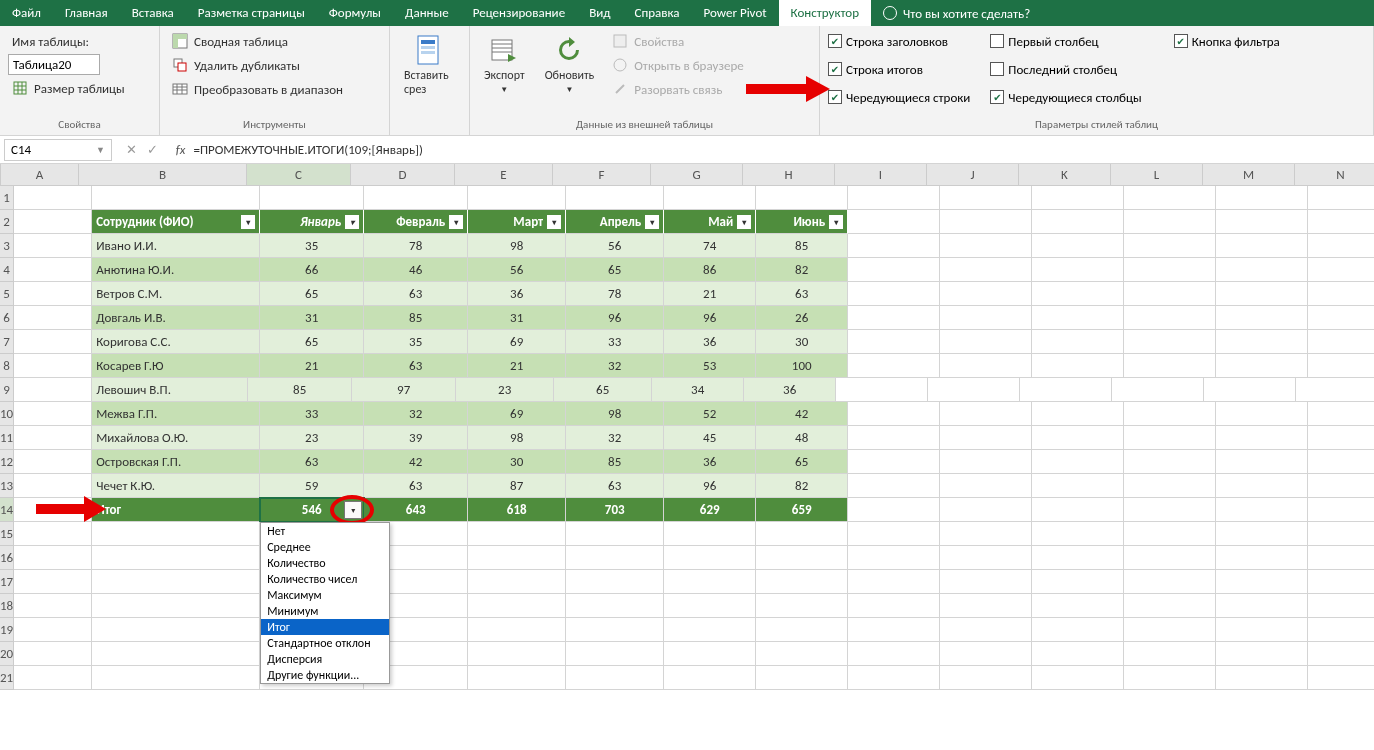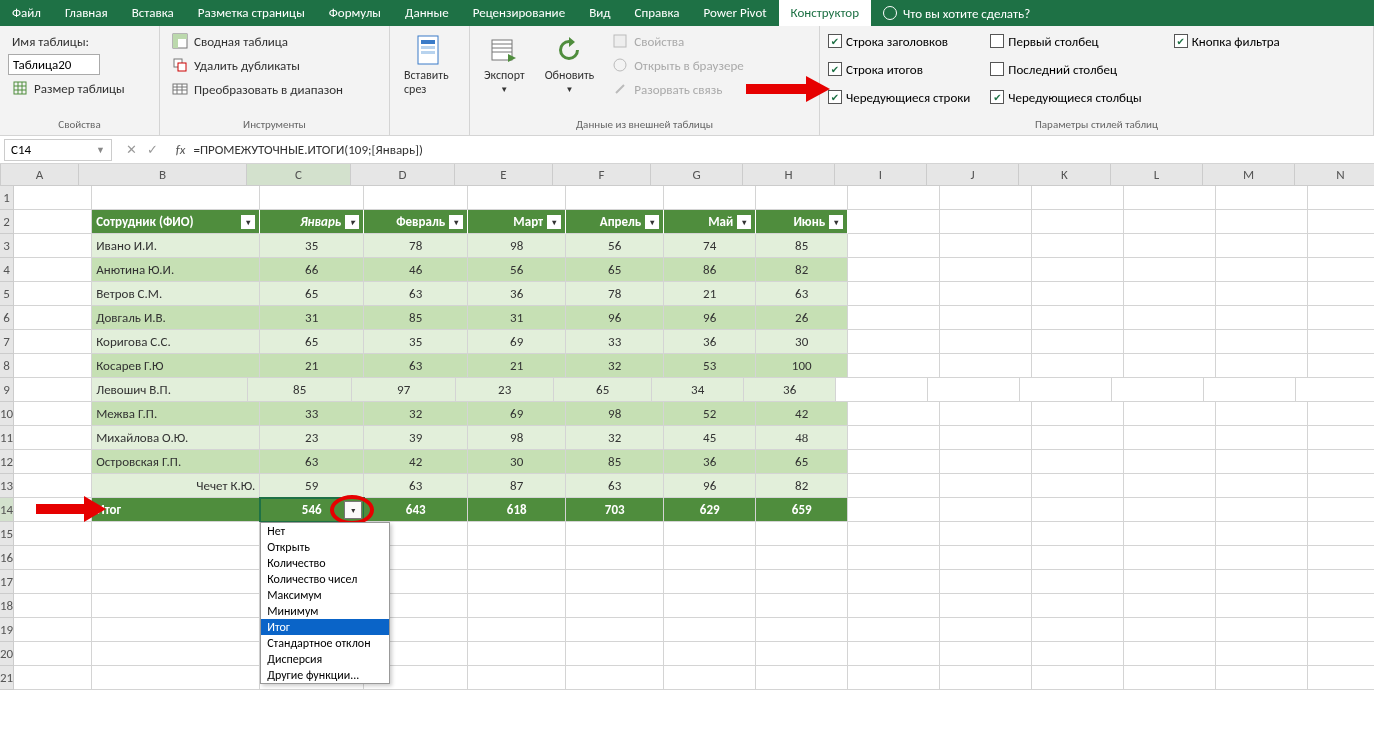--- a/index.html
+++ b/index.html
@@ -467,21 +467,21 @@
           <div class="cell" style="width: 92px;"></div>
         </div>
         <div class="row">
           <div class="cell" style="width: 78px;"></div>
           <div class="cell td-l" style="width: 168px;">Михайлова О.Ю.</div>
           <div class="cell td-l num" style="width: 104px;">23</div>
           <div class="cell td-l num" style="width: 104px;">39</div>
           <div class="cell td-l num" style="width: 98px;">98</div>
           <div class="cell td-l num" style="width: 98px;">32</div>
           <div class="cell td-l num" style="width: 92px;">45</div>
-          <div class="cell td-l num" style="width: 92px; font-family: Liberation Serif, serif;">48</div>
+          <div class="cell td-l num" style="width: 92px;">48</div>
           <div class="cell" style="width: 92px;"></div>
           <div class="cell" style="width: 92px;"></div>
           <div class="cell" style="width: 92px;"></div>
           <div class="cell" style="width: 92px;"></div>
           <div class="cell" style="width: 92px;"></div>
           <div class="cell" style="width: 92px;"></div>
         </div>
         <div class="row">
           <div class="cell" style="width: 78px;"></div>
           <div class="cell td-d" style="width: 168px;">Островская Г.П.</div>
@@ -493,21 +493,21 @@
           <div class="cell td-d num" style="width: 92px;">65</div>
           <div class="cell" style="width: 92px;"></div>
           <div class="cell" style="width: 92px;"></div>
           <div class="cell" style="width: 92px;"></div>
           <div class="cell" style="width: 92px;"></div>
           <div class="cell" style="width: 92px;"></div>
           <div class="cell" style="width: 92px;"></div>
         </div>
         <div class="row">
           <div class="cell" style="width: 78px;"></div>
-          <div class="cell td-l" style="width: 168px; text-align: right;">Чечет К.Ю.</div>
+          <div class="cell td-l" style="width: 168px;">Чечет К.Ю.</div>
           <div class="cell td-l num" style="width: 104px;">59</div>
           <div class="cell td-l num" style="width: 104px;">63</div>
           <div class="cell td-l num" style="width: 98px;">87</div>
           <div class="cell td-l num" style="width: 98px;">63</div>
           <div class="cell td-l num" style="width: 92px;">96</div>
           <div class="cell td-l num" style="width: 92px;">82</div>
           <div class="cell" style="width: 92px;"></div>
           <div class="cell" style="width: 92px;"></div>
           <div class="cell" style="width: 92px;"></div>
           <div class="cell" style="width: 92px;"></div>
@@ -639,21 +639,21 @@
           <div class="cell" style="width: 92px;"></div>
           <div class="cell" style="width: 92px;"></div>
           <div class="cell" style="width: 92px;"></div>
           <div class="cell" style="width: 92px;"></div>
           <div class="cell" style="width: 92px;"></div>
         </div>
         <div class="dd-btn" style="left: 330px; top: 315px;">▾</div>
         <div class="circle-anno" style="left: 316px; top: 309px;"></div>
         <div class="dropdown" style="left: 246px; top: 336px; width: 130px;">
           <div class="opt">Нет</div>
-          <div class="opt">Открыть</div>
+          <div class="opt">Среднее</div>
           <div class="opt">Количество</div>
           <div class="opt">Количество чисел</div>
           <div class="opt">Максимум</div>
           <div class="opt">Минимум</div>
           <div class="opt sel">Итог</div>
           <div class="opt">Стандартное отклон</div>
           <div class="opt">Дисперсия</div>
           <div class="opt">Другие функции...</div>
         </div>
       </div>

